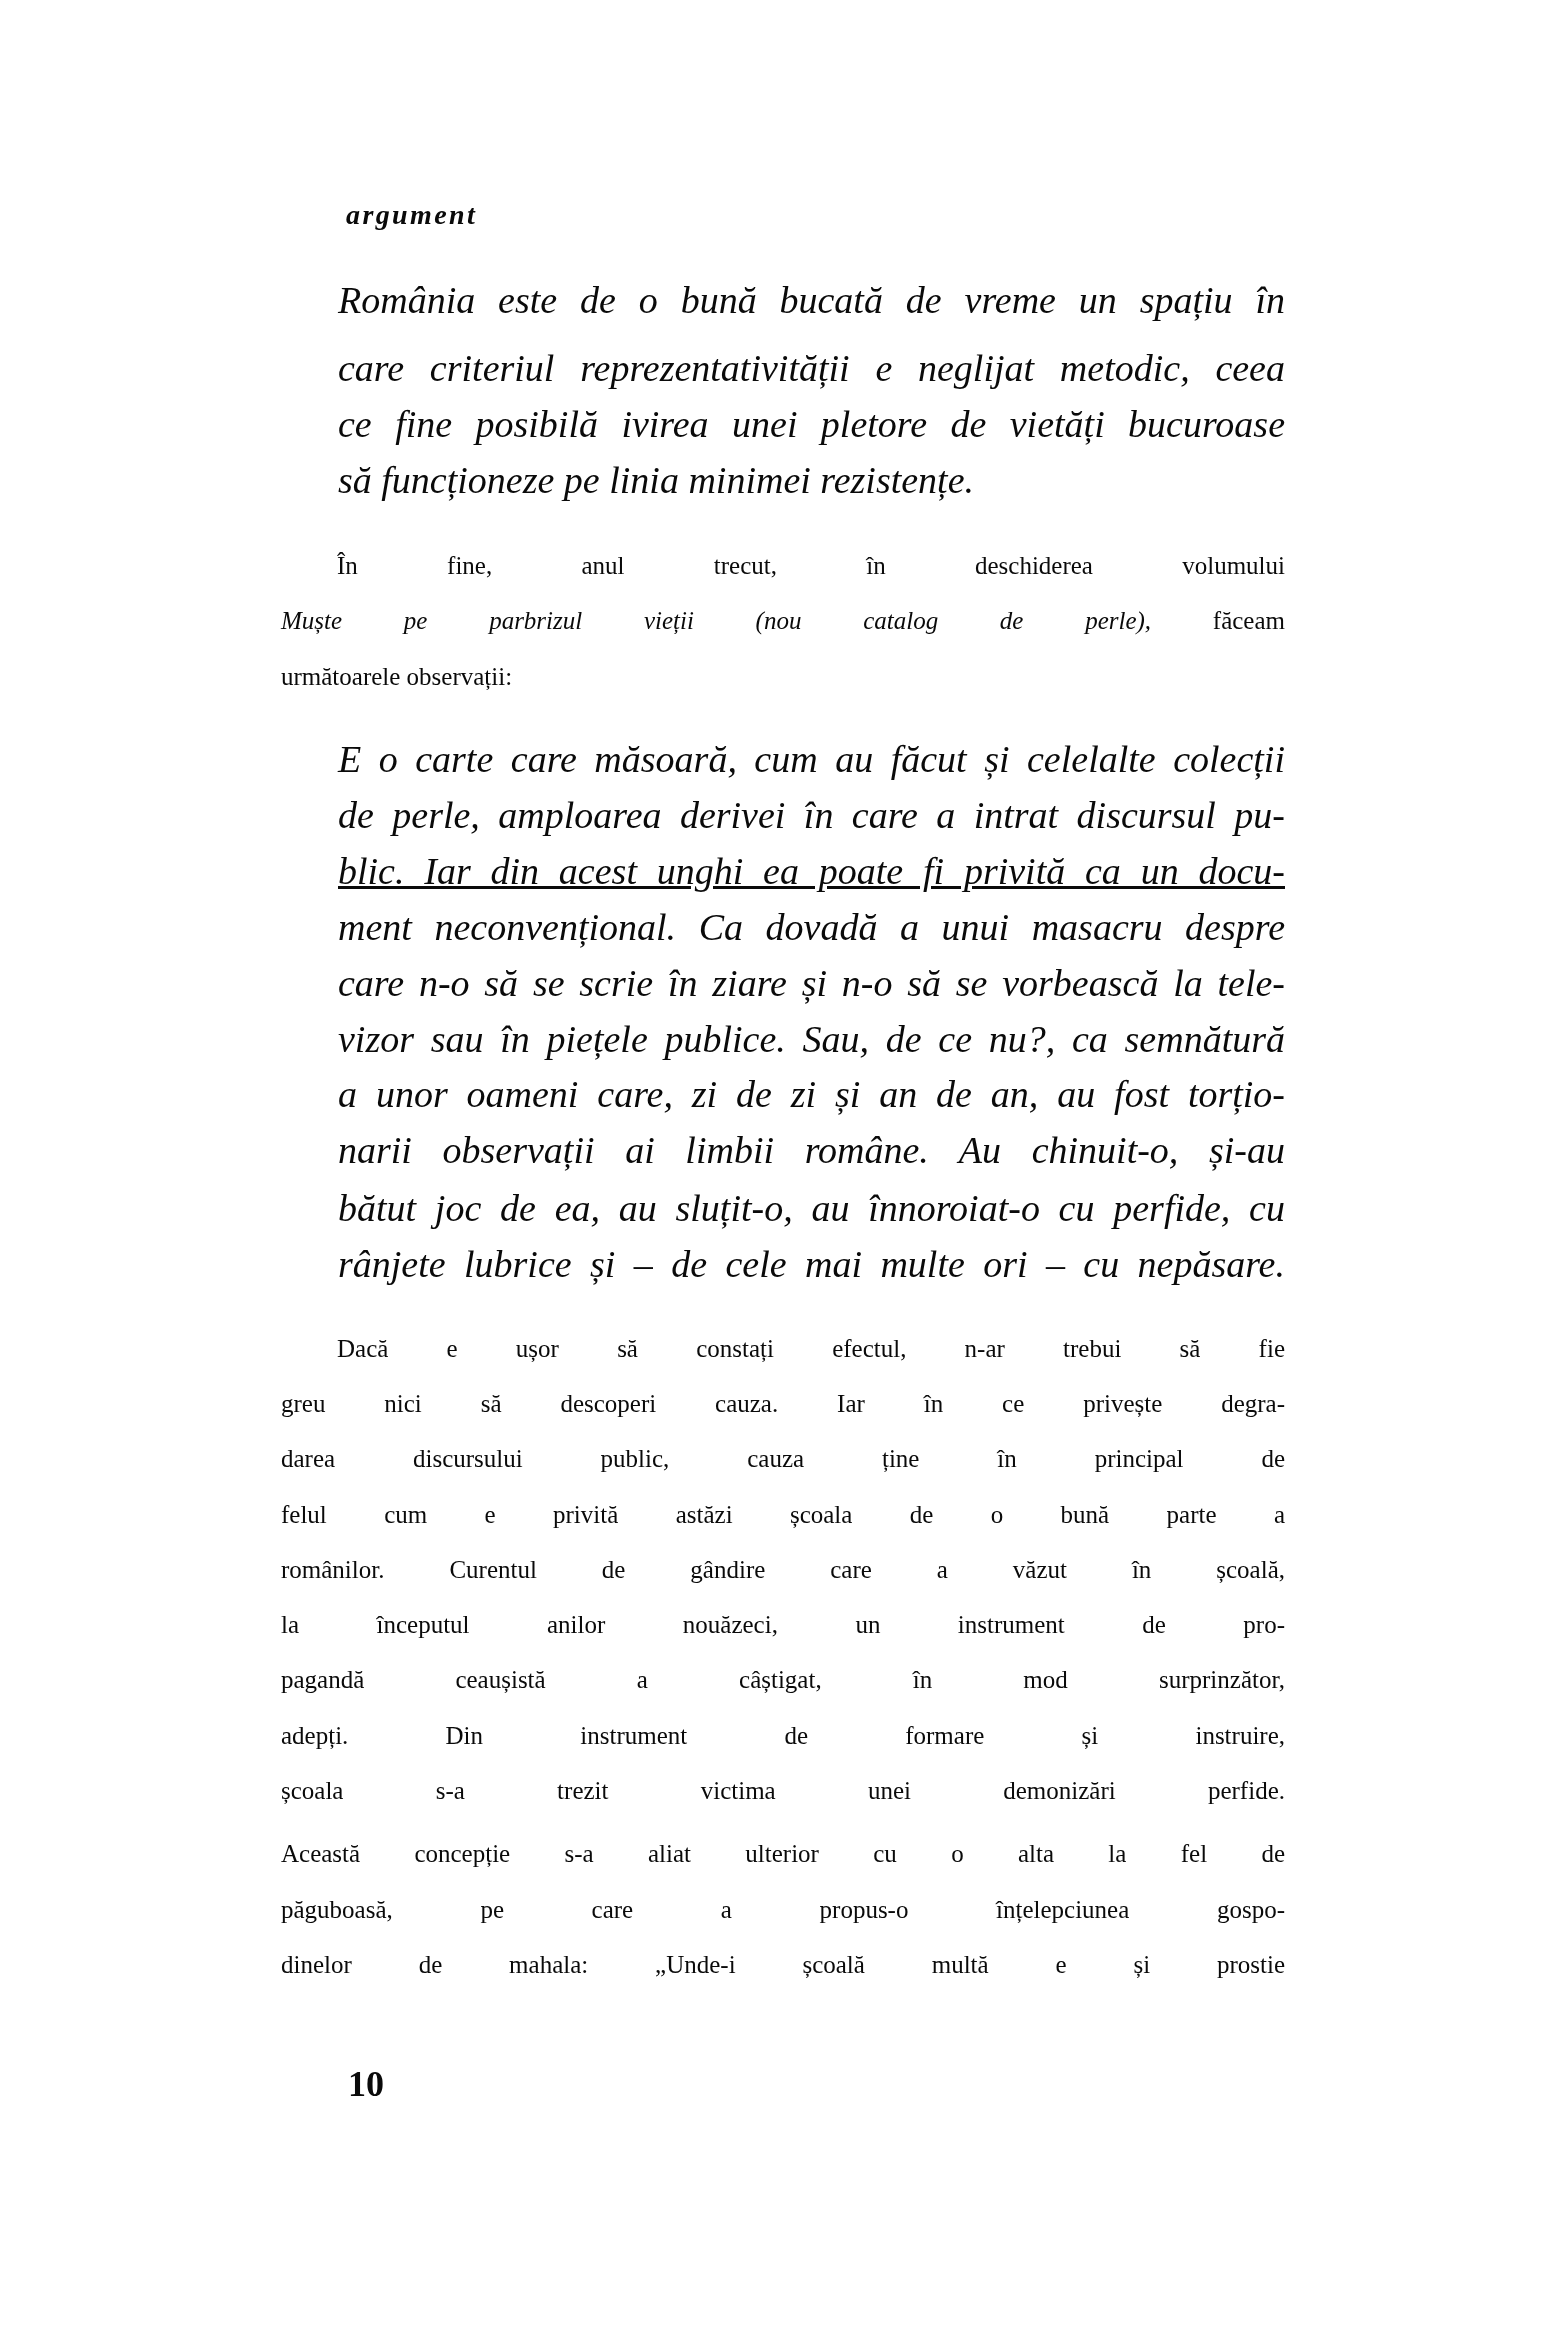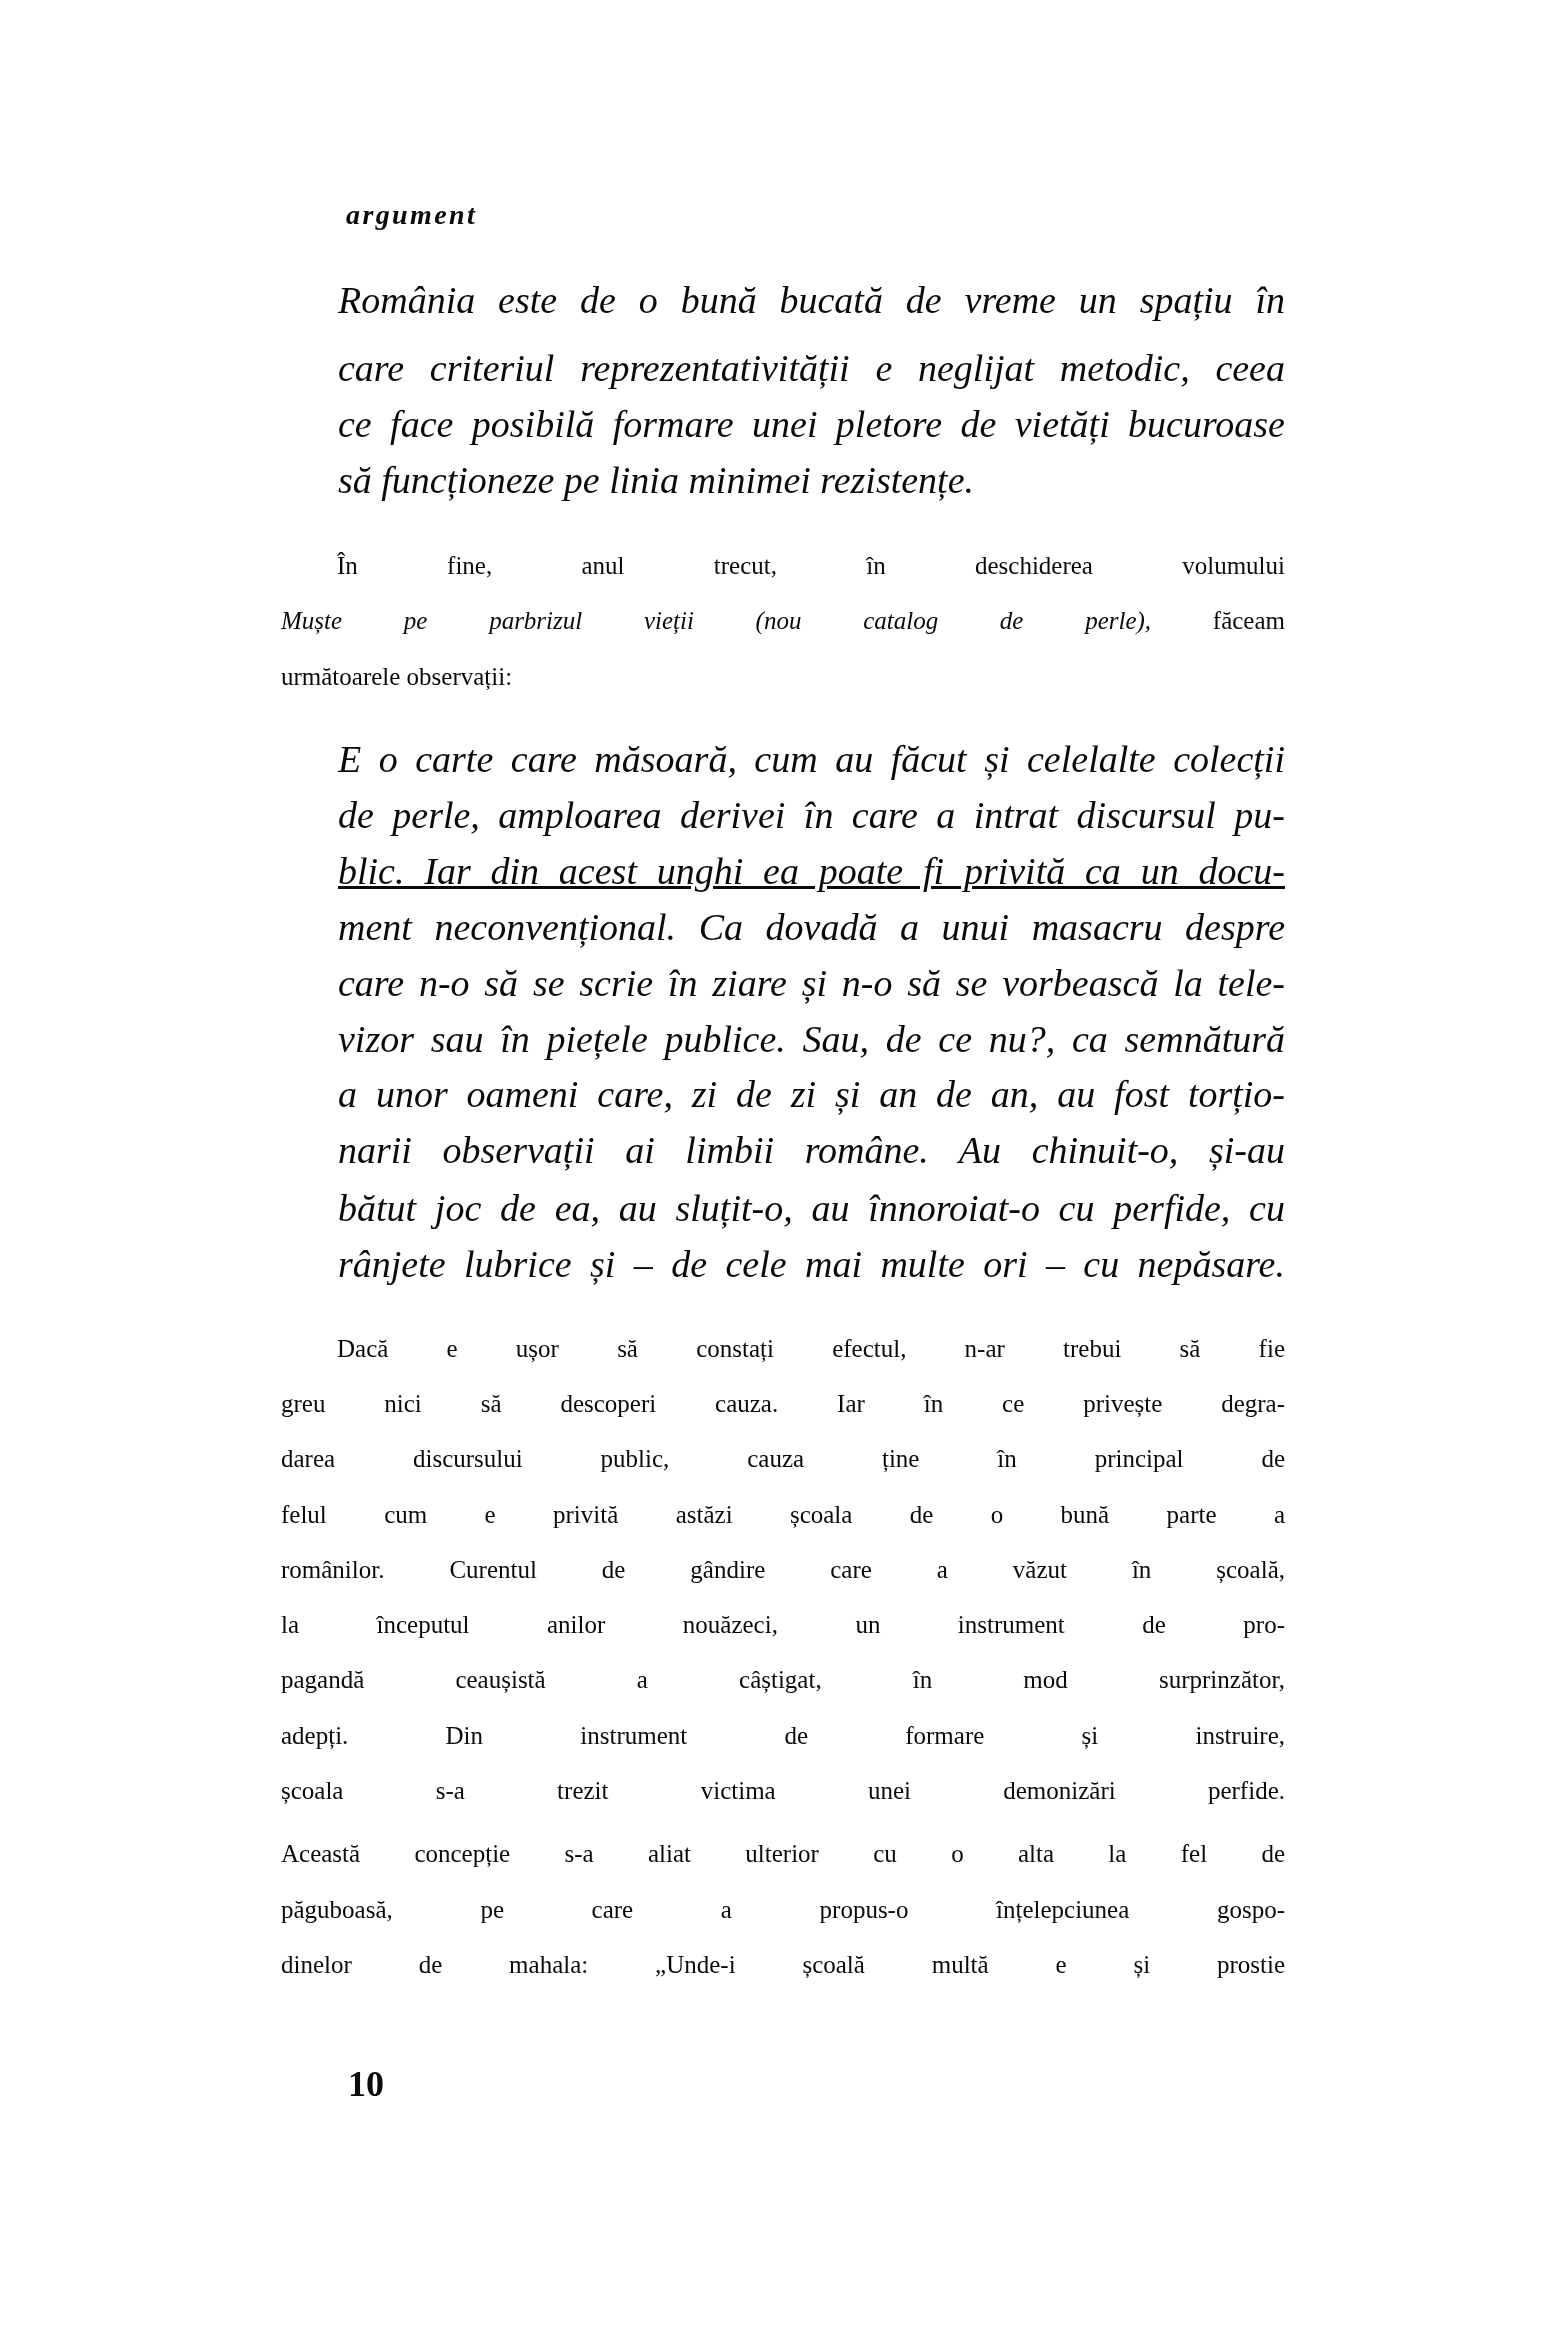--- a/index.html
+++ b/index.html
@@ -31,21 +31,21 @@
 </head>
 <body>
 
 <div class="page">
 
   <div class="running-head">argument</div>
 
   <div>
     <div class="line quote-line" style="top: 273px; white-space: nowrap;">România este de o bună bucată de vreme un spațiu în</div>
     <div class="line quote-line" style="top: 341px; white-space: nowrap;">care criteriul reprezentativității e neglijat metodic, ceea</div>
-    <div class="line quote-line" style="top: 397px; white-space: nowrap;">ce face posibilă formare unei pletore de vietăți bucuroase</div>
+    <div class="line quote-line" style="top: 397px; white-space: nowrap;">ce fine posibilă ivirea unei pletore de vietăți bucuroase</div>
     <div class="line quote-line last" style="top: 453px; white-space: nowrap;">să funcționeze pe linia minimei rezistențe.</div>
   </div>
 
   <div>
     <div class="line body-line indent" style="top: 538px; white-space: nowrap;">În fine, anul trecut, în deschiderea volumului</div>
     <div class="line body-line" style="top: 593px; white-space: nowrap;"><span class="it">Muște pe parbrizul vieții (nou catalog de perle),</span><span> făceam</span></div>
     <div class="line body-line last" style="top: 649px; white-space: nowrap;">următoarele observații:</div>
   </div>
 
   <div>

